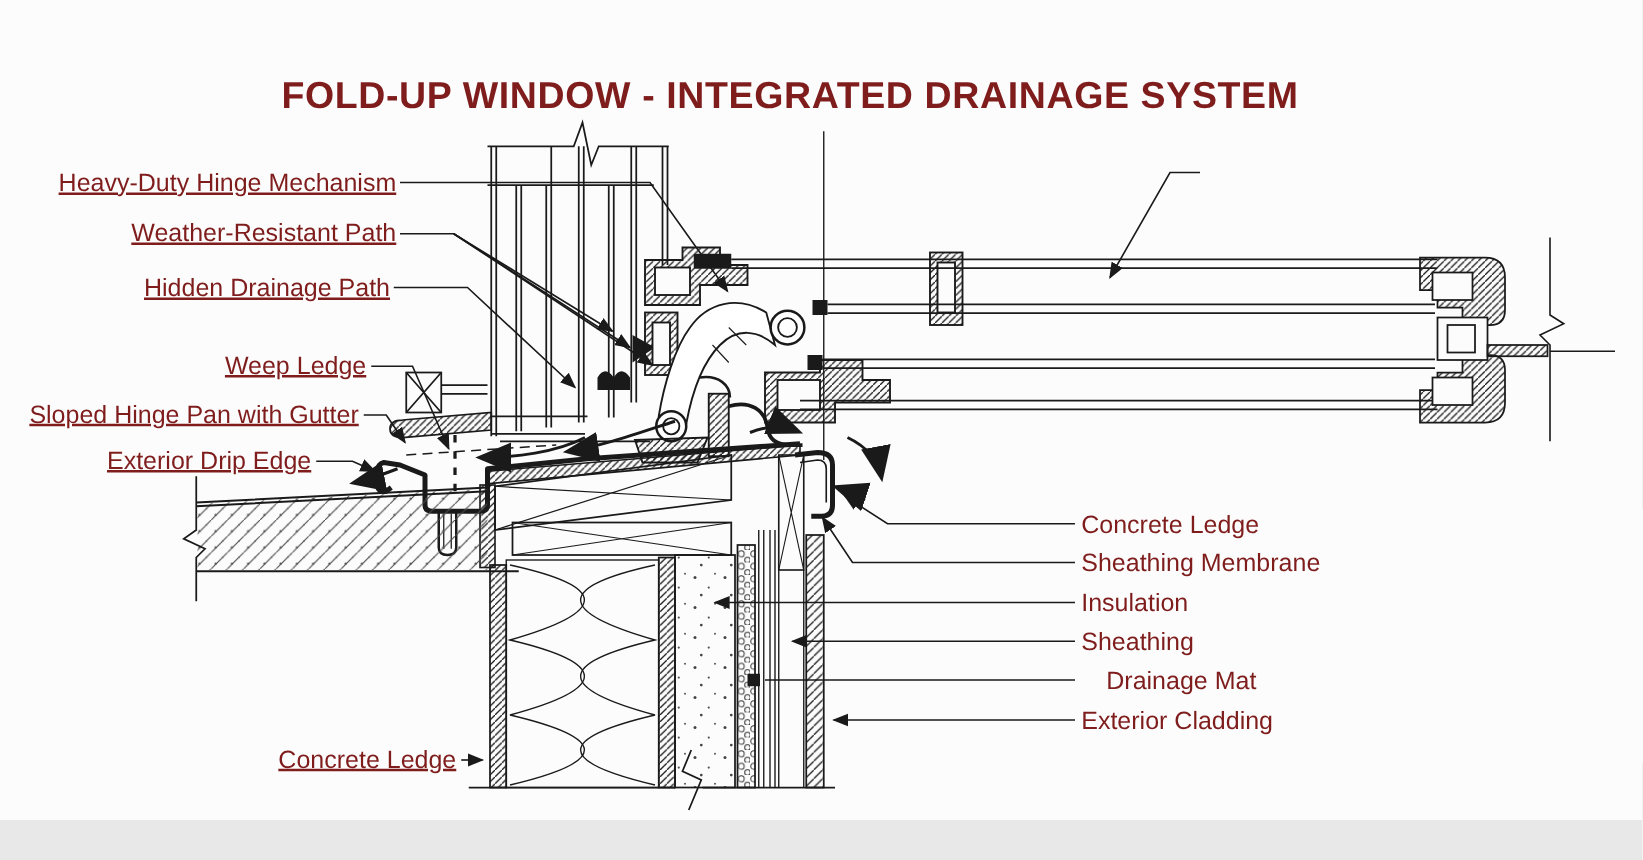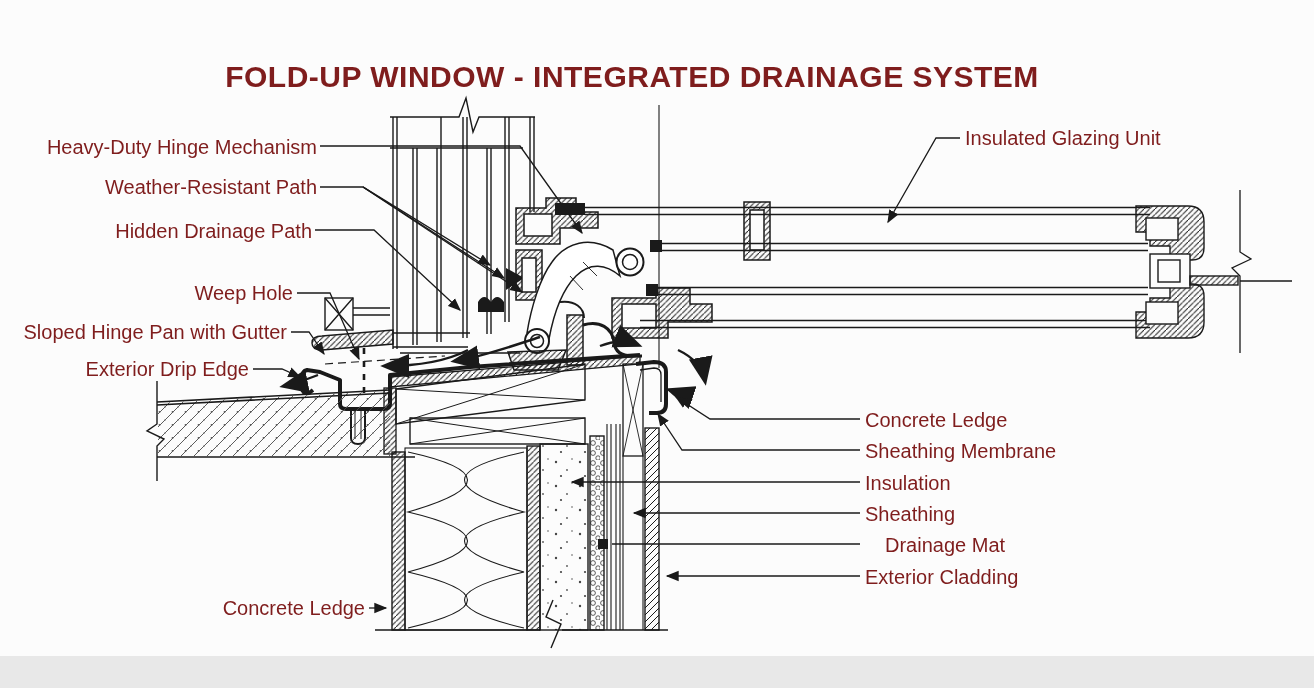--- a/index.html
+++ b/index.html
@@ -2,21 +2,21 @@
 <html><head>
 <meta charset="utf-8">
 <style>
   html,body{margin:0;padding:0;background:#e8e8e8;}
   #page{position:relative;width:1314px;height:656px;background:#fcfcfc;overflow:hidden;
         font-family:"Liberation Sans",sans-serif;color:#7f1d1d;}
   #drawing{position:absolute;left:0;top:0;}
   .title{position:absolute;left:20px;top:60px;width:1224px;text-align:center;
          font-size:30px;font-weight:bold;letter-spacing:.5px;white-space:nowrap;}
   .lbl{position:absolute;font-size:20px;line-height:22px;white-space:nowrap;}
-  .lbl.r{text-align:left;}
+  .lbl.r{text-align:left;text-decoration:underline;}
 </style>
 </head>
 <body>
 
 <div id="page">
 
   <svg id="drawing" width="1314" height="688" viewBox="0 0 1314 688">
     <defs>
       <pattern id="hp" width="5.5" height="5.5" patternUnits="userSpaceOnUse">
         <path d="M-1,6.5 L6.5,-1" stroke="#1a1a1a" stroke-width="1"></path>
@@ -191,26 +191,25 @@
       <rect x="598" y="539" width="10" height="10" fill="#1a1a1a" stroke="none"></rect>
       <path d="M860,576 H667" marker-end="url(#ah)"></path>
     </g>
   </svg>
 
   <div class="title">FOLD-UP WINDOW - INTEGRATED DRAINAGE SYSTEM</div>
 
   <div class="lbl r" style="right:997px;top:136px">Heavy-Duty Hinge Mechanism</div>
   <div class="lbl r" style="right:997px;top:176px">Weather-Resistant Path</div>
   <div class="lbl r" style="right:1002px;top:220px">Hidden Drainage Path</div>
-  <div class="lbl r" style="right:1021px;top:282px">Weep Hole</div>
+  <div class="lbl r" style="right:1021px;top:282px">Weep Ledge</div>
   <div class="lbl r" style="right:1027px;top:321px">Sloped Hinge Pan with Gutter</div>
   <div class="lbl r" style="right:1065px;top:358px">Exterior Drip Edge</div>
   <div class="lbl r" style="right:949px;top:597px">Concrete Ledge</div>
 
-  <div class="lbl" style="left:965px;top:127px">Insulated Glazing Unit</div>
   <div class="lbl" style="left:865px;top:409px">Concrete Ledge</div>
   <div class="lbl" style="left:865px;top:440px">Sheathing Membrane</div>
   <div class="lbl" style="left:865px;top:472px">Insulation</div>
   <div class="lbl" style="left:865px;top:503px">Sheathing</div>
   <div class="lbl" style="left:885px;top:534px">Drainage Mat</div>
   <div class="lbl" style="left:865px;top:566px">Exterior Cladding</div>
 
 </div>
 
 </body></html>

